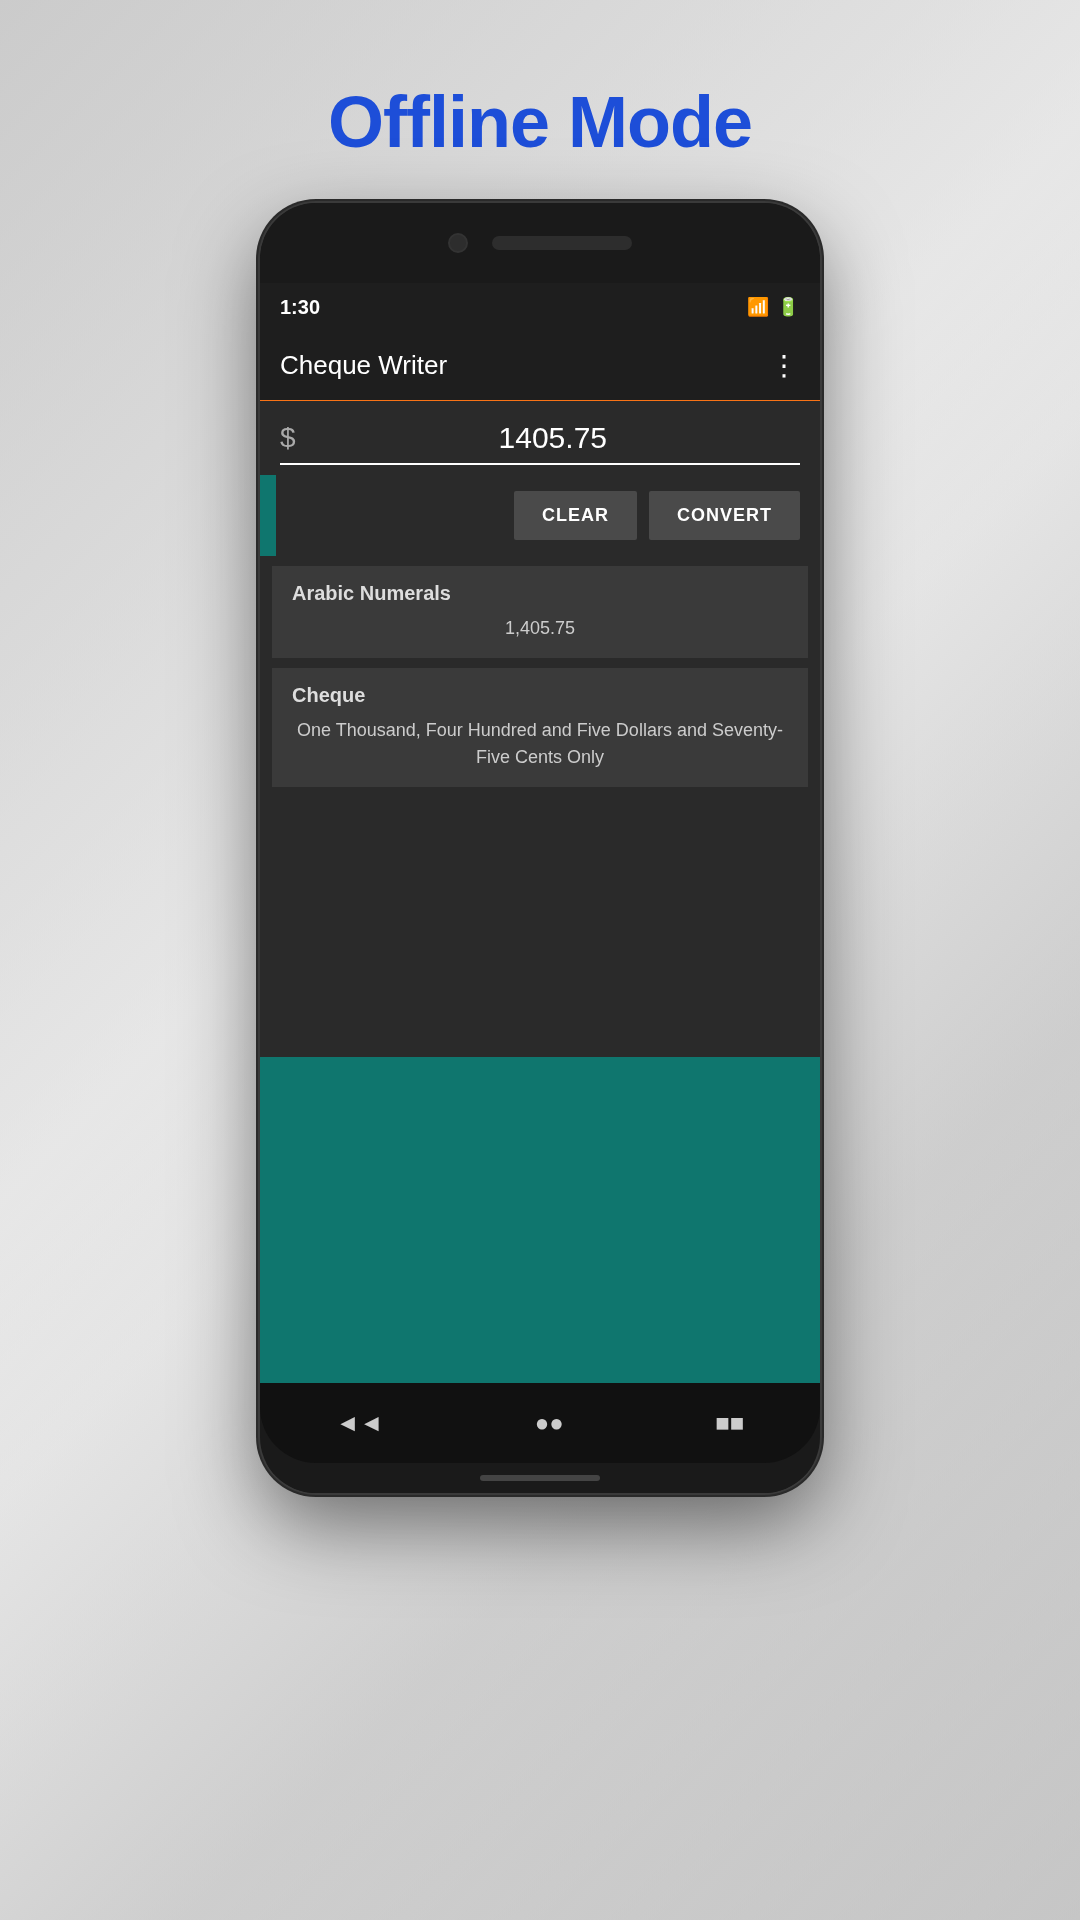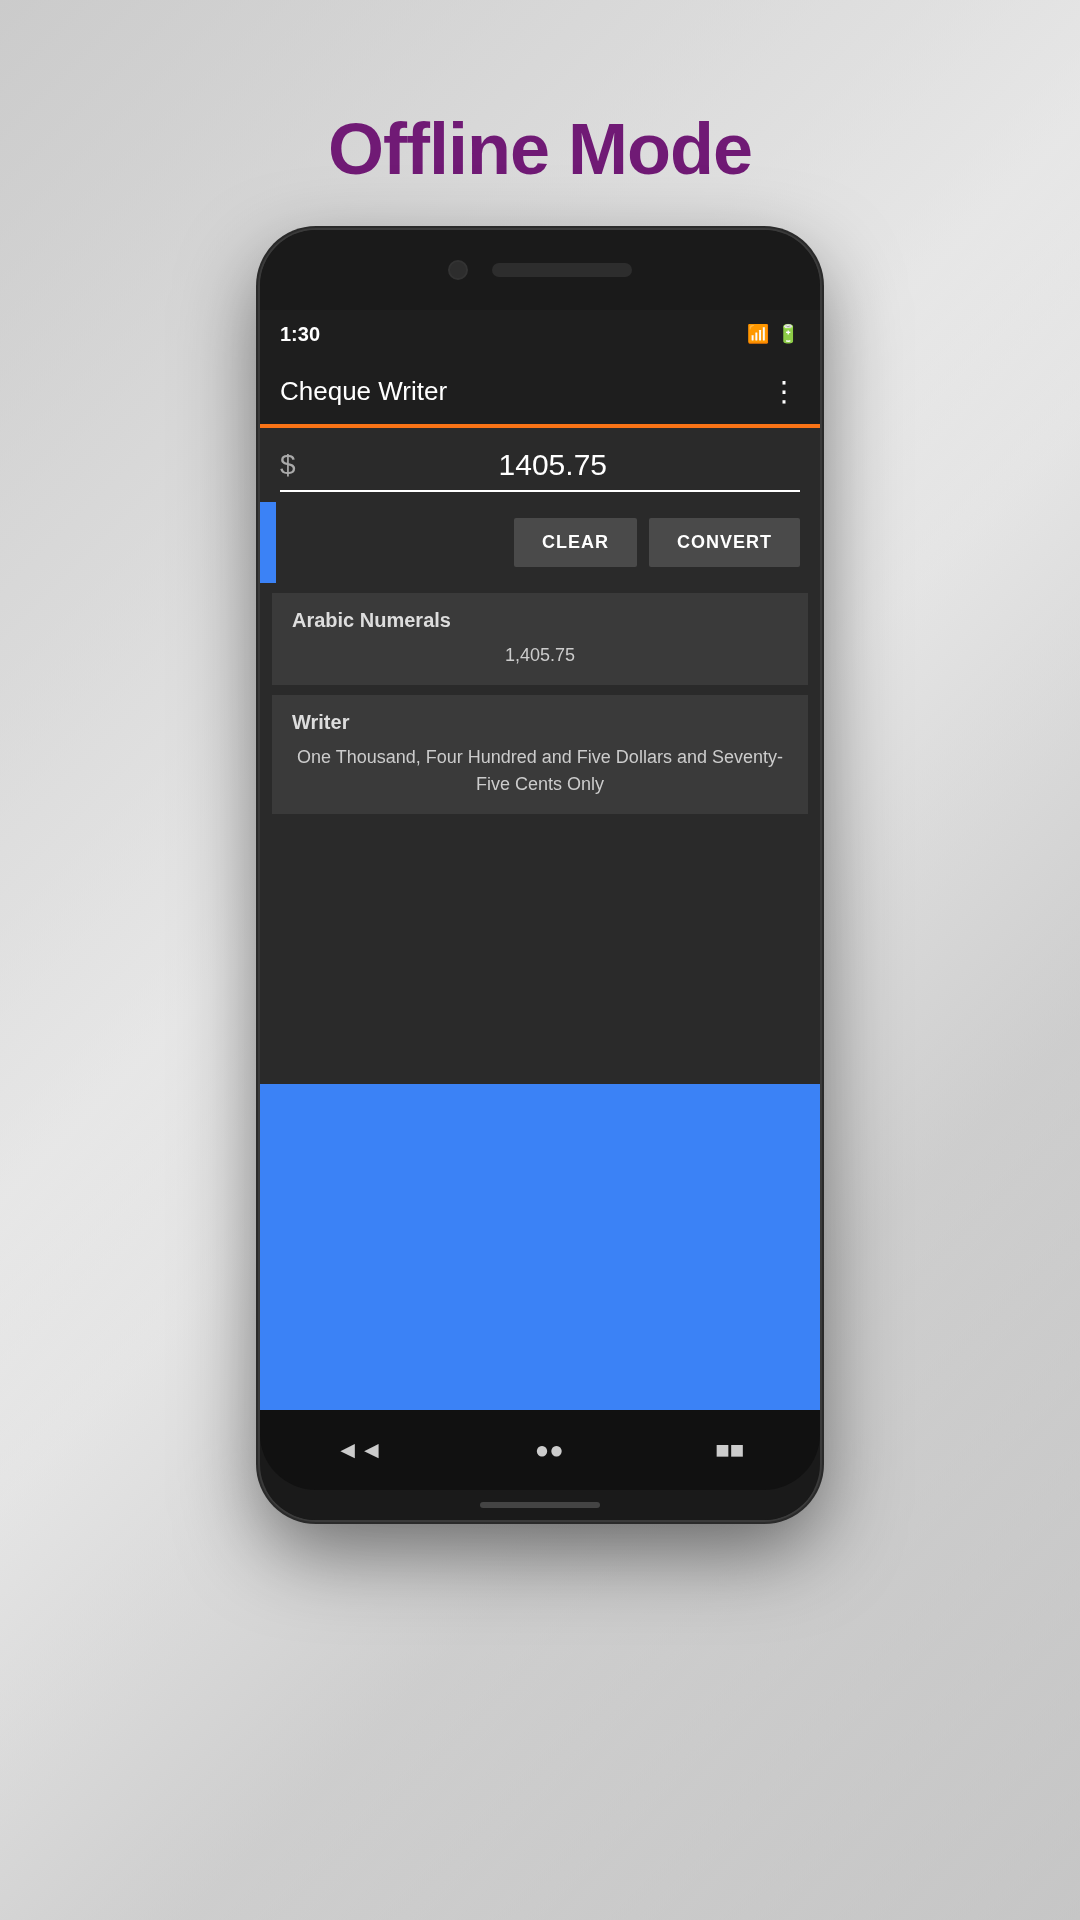--- a/index.html
+++ b/index.html
@@ -25,22 +25,22 @@
       background:
         linear-gradient(135deg, rgba(200,200,200,0.6) 0%, rgba(240,240,240,0.4) 50%, rgba(180,180,180,0.5) 100%);
       z-index: 0;
     }
 
     .page-title {
       position: relative;
       z-index: 1;
       font-size: 72px;
       font-weight: 900;
-      color: #701a75;
-      margin-top: 108px;
+      color: #1d4ed8;
+      margin-top: 81px;
       margin-bottom: 40px;
       letter-spacing: -1px;
     }
 
     
     .phone-wrapper {
       position: relative;
       z-index: 2;
       width: 560px;
       background: #1a1a1a;
@@ -75,21 +75,21 @@
 
     .phone-speaker {
       width: 140px;
       height: 14px;
       background: #2d2d2d;
       border-radius: 7px;
     }
 
     
     .phone-screen {
-      background: #3b82f6;
+      background: #0f766e;
       min-height: 1100px;
       position: relative;
     }
 
     
     .status-bar {
       background: #1e1e1e;
       height: 48px;
       display: flex;
       align-items: center;
@@ -120,21 +120,21 @@
     }
 
     
     .app-bar {
       background: #1e1e1e;
       height: 70px;
       display: flex;
       align-items: center;
       justify-content: space-between;
       padding: 0 20px;
-      border-bottom: 4px solid #f97316;
+      border-bottom: 1px solid #f97316;
     }
 
     .app-title {
       color: #ffffff;
       font-size: 26px;
       font-weight: 400;
     }
 
     .more-icon {
       color: #ffffff;
@@ -325,21 +325,21 @@
     </div>
 
     <div class="results-section">
 
       <div class="result-card">
         <div class="card-label">Arabic Numerals</div>
         <div class="card-value">1,405.75</div>
       </div>
 
       <div class="result-card">
-        <div class="card-label">Writer</div>
+        <div class="card-label">Cheque</div>
         <div class="card-value">One Thousand, Four Hundred and Five Dollars and Seventy-Five Cents Only</div>
       </div>
 
 
     </div>
 
     <div style="height: 260px; background: #2a2a2a;"></div>
 
   </div>
 

